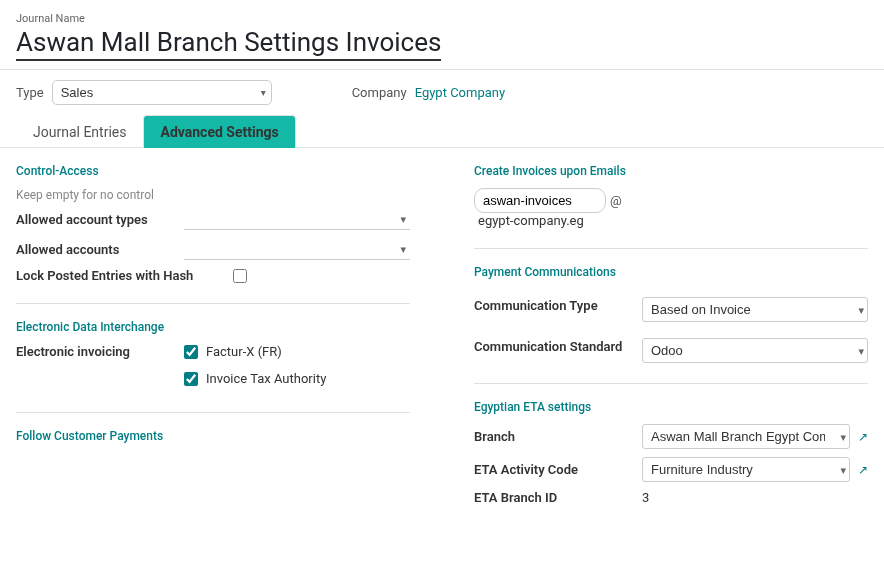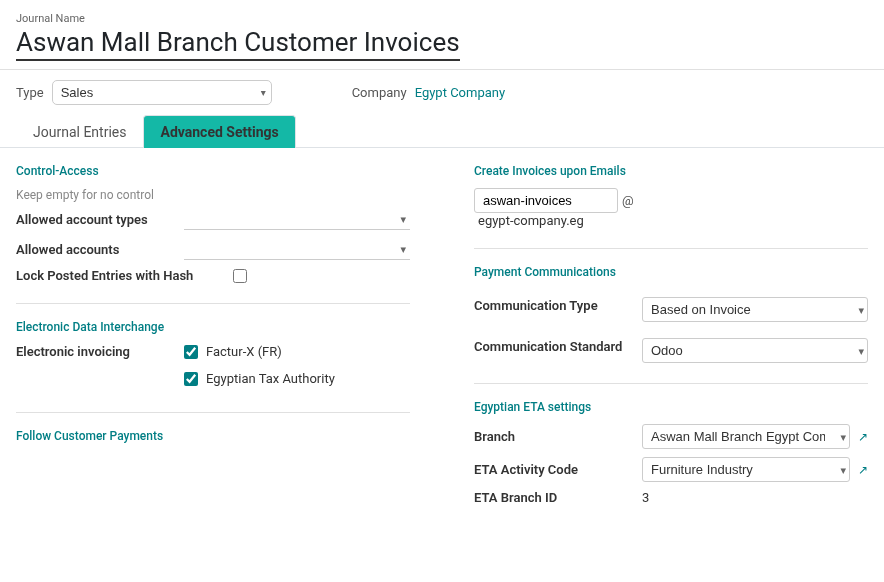--- a/index.html
+++ b/index.html
@@ -198,24 +198,24 @@
     }
 
     .email-alias-wrapper {
       display: flex;
       align-items: center;
       gap: 4px;
     }
 
     .email-alias-input {
       border: 1px solid #ccc;
-      border-radius: 3px;
+      border-radius: 10px;
       padding: 4px 8px;
       font-size: 13px;
-      width: 144px;
+      width: 132px;
     }
 
     .at-symbol {
       font-size: 13px;
       color: #555;
     }
 
     .email-domain {
       font-size: 13px;
       color: #333;
@@ -321,21 +321,21 @@
     .eta-id-value {
       font-size: 13px;
       color: #333;
     }
   </style>
 </head>
 <body>
 
 <div class="page-header">
   <div class="journal-name-label">Journal Name</div>
-  <div class="journal-title">Aswan Mall Branch Customer Invoices</div>
+  <div class="journal-title">Aswan Mall Branch Settings Invoices</div>
 </div>
 
 <div class="type-company-row">
   <span class="type-label">Type</span>
   <div class="select-wrapper" style="margin-right: 80px;">
     <select class="select-field">
       <option>Sales</option>
     </select>
     <span class="select-arrow">▾</span>
   </div>
@@ -392,21 +392,21 @@
 
         <div class="form-row">
           <div class="form-row-label">Electronic invoicing</div>
           <div class="edi-checkboxes">
             <div class="checkbox-row">
               <input type="checkbox" class="checkbox-input" checked="" style="">
               <span class="checkbox-label">Factur-X (FR)</span>
             </div>
             <div class="checkbox-row">
               <input type="checkbox" class="checkbox-input" checked="" style="">
-              <span class="checkbox-label">Egyptian Tax Authority</span>
+              <span class="checkbox-label">Invoice Tax Authority</span>
             </div>
           </div>
         </div>
       </div>
 
       <hr class="divider">
 
       <div class="section">
         <div class="section-title">Follow Customer Payments</div>
 

